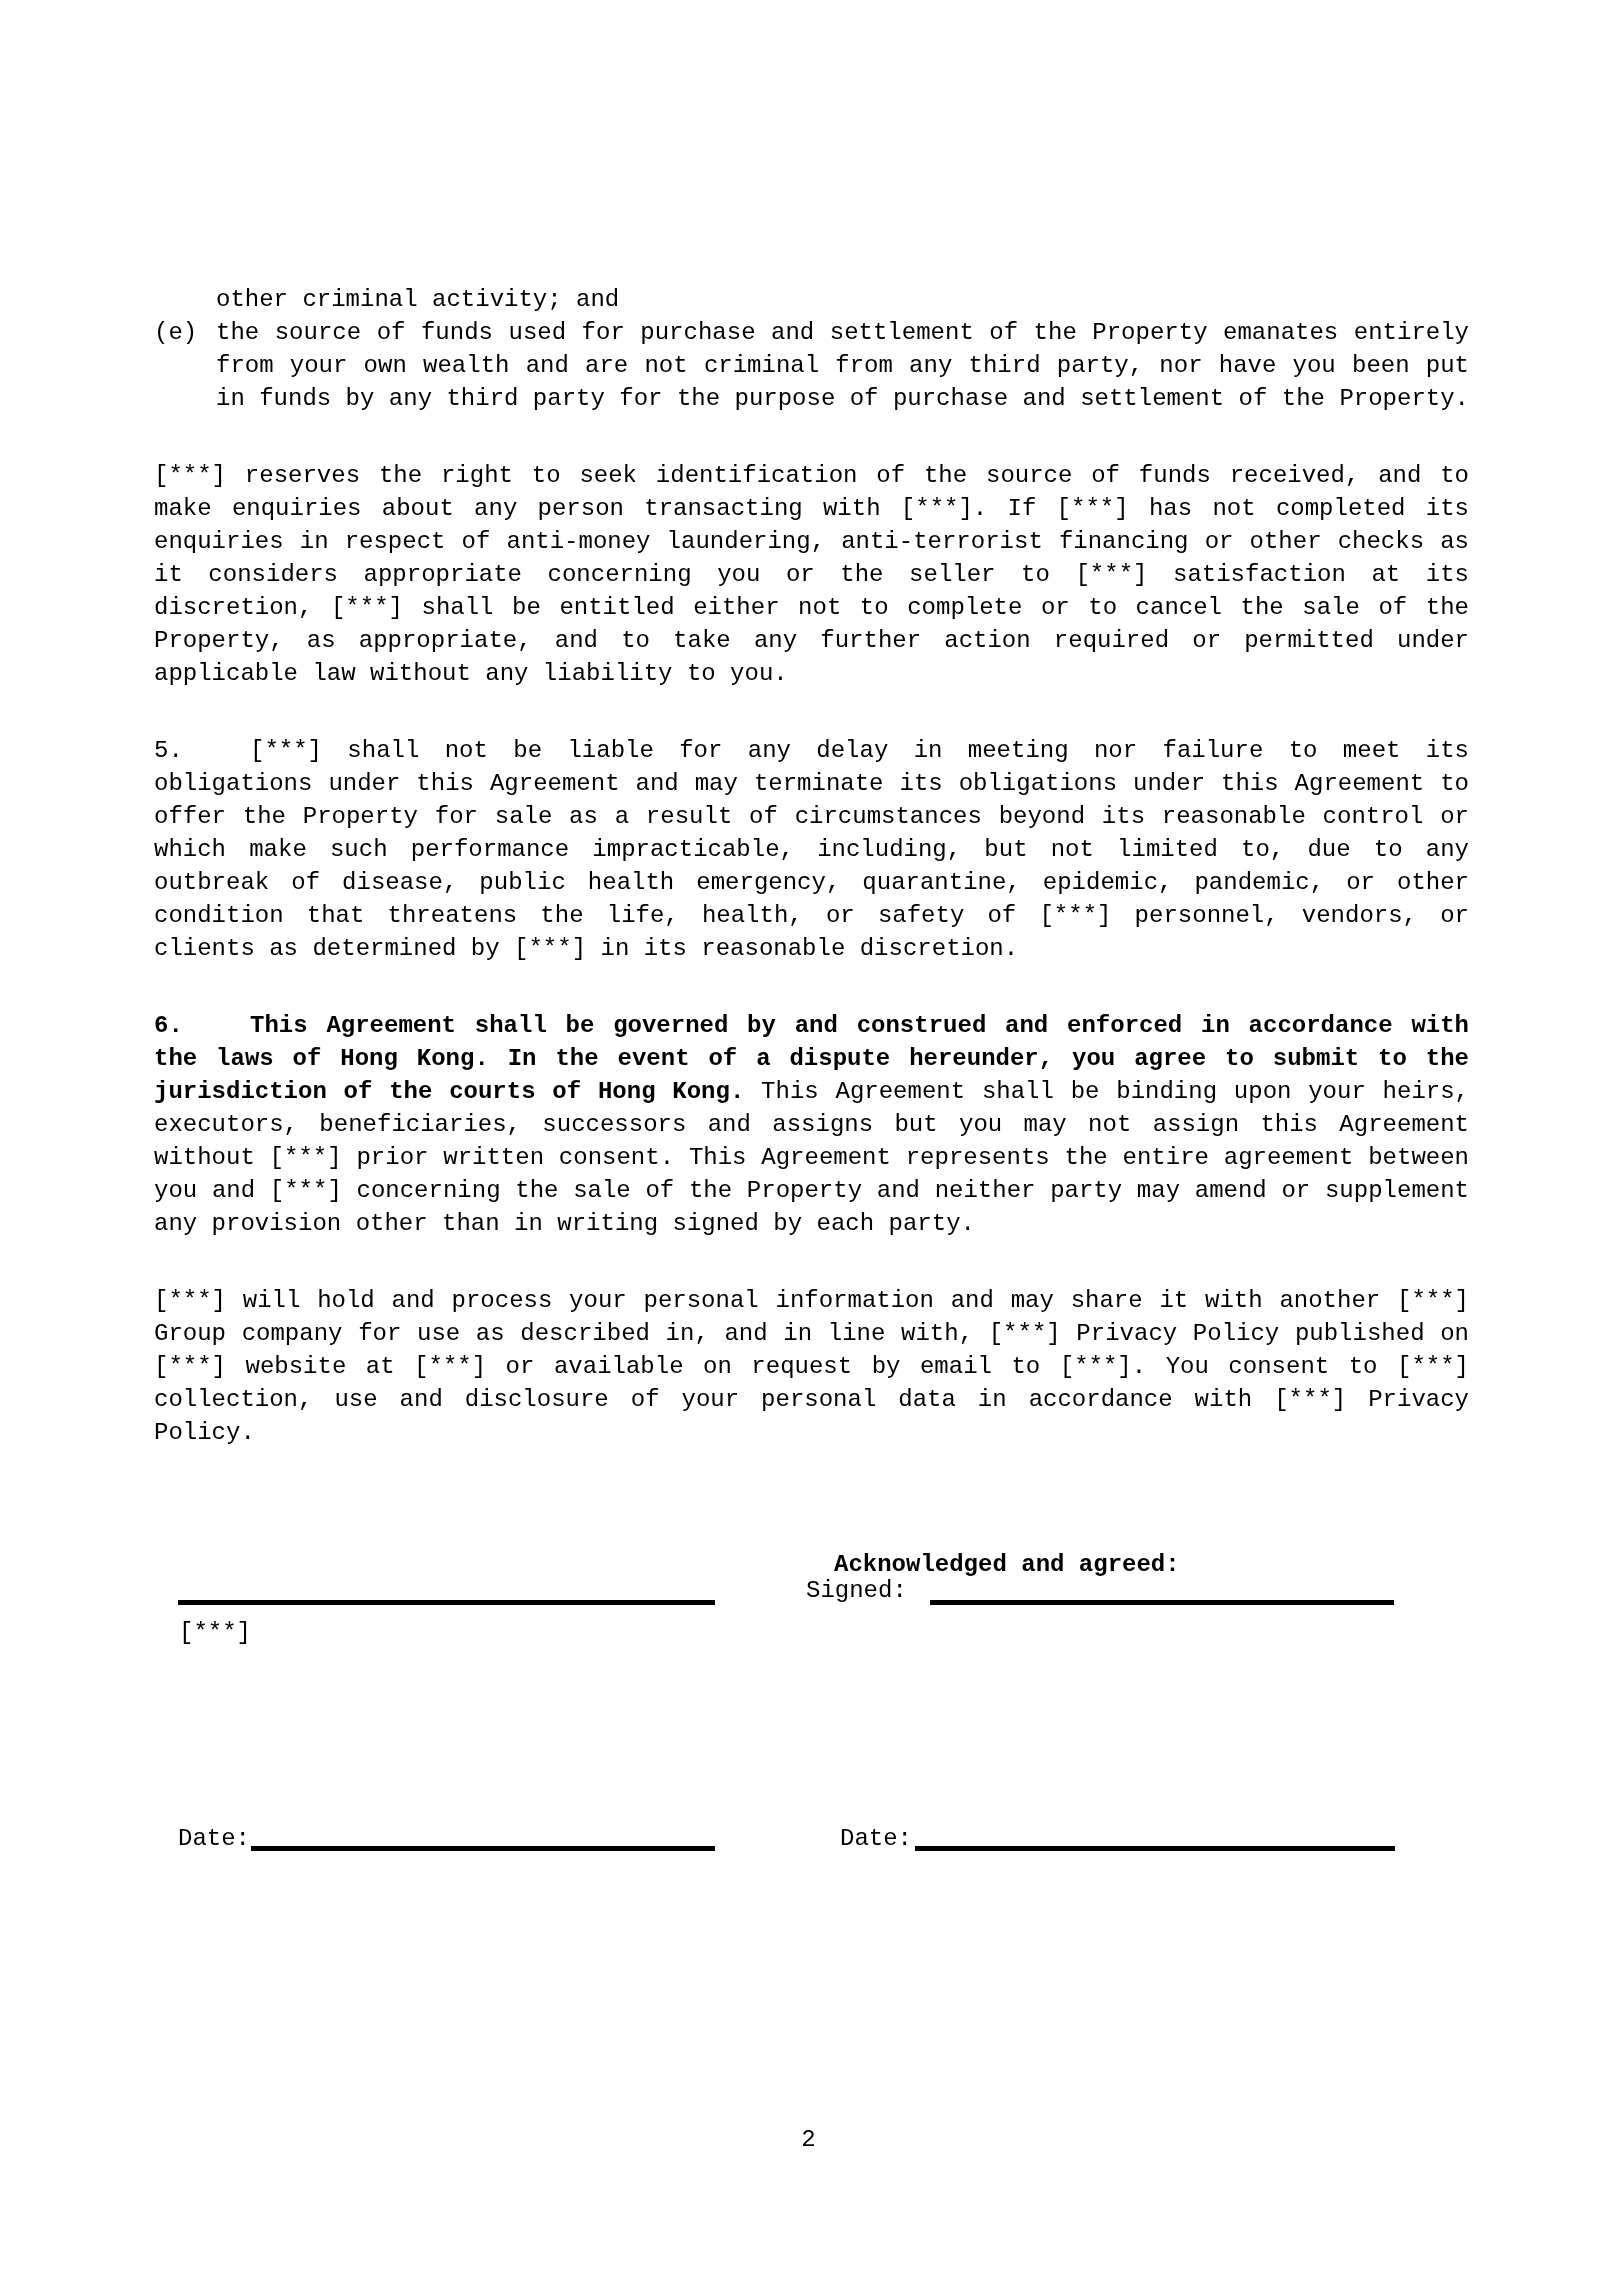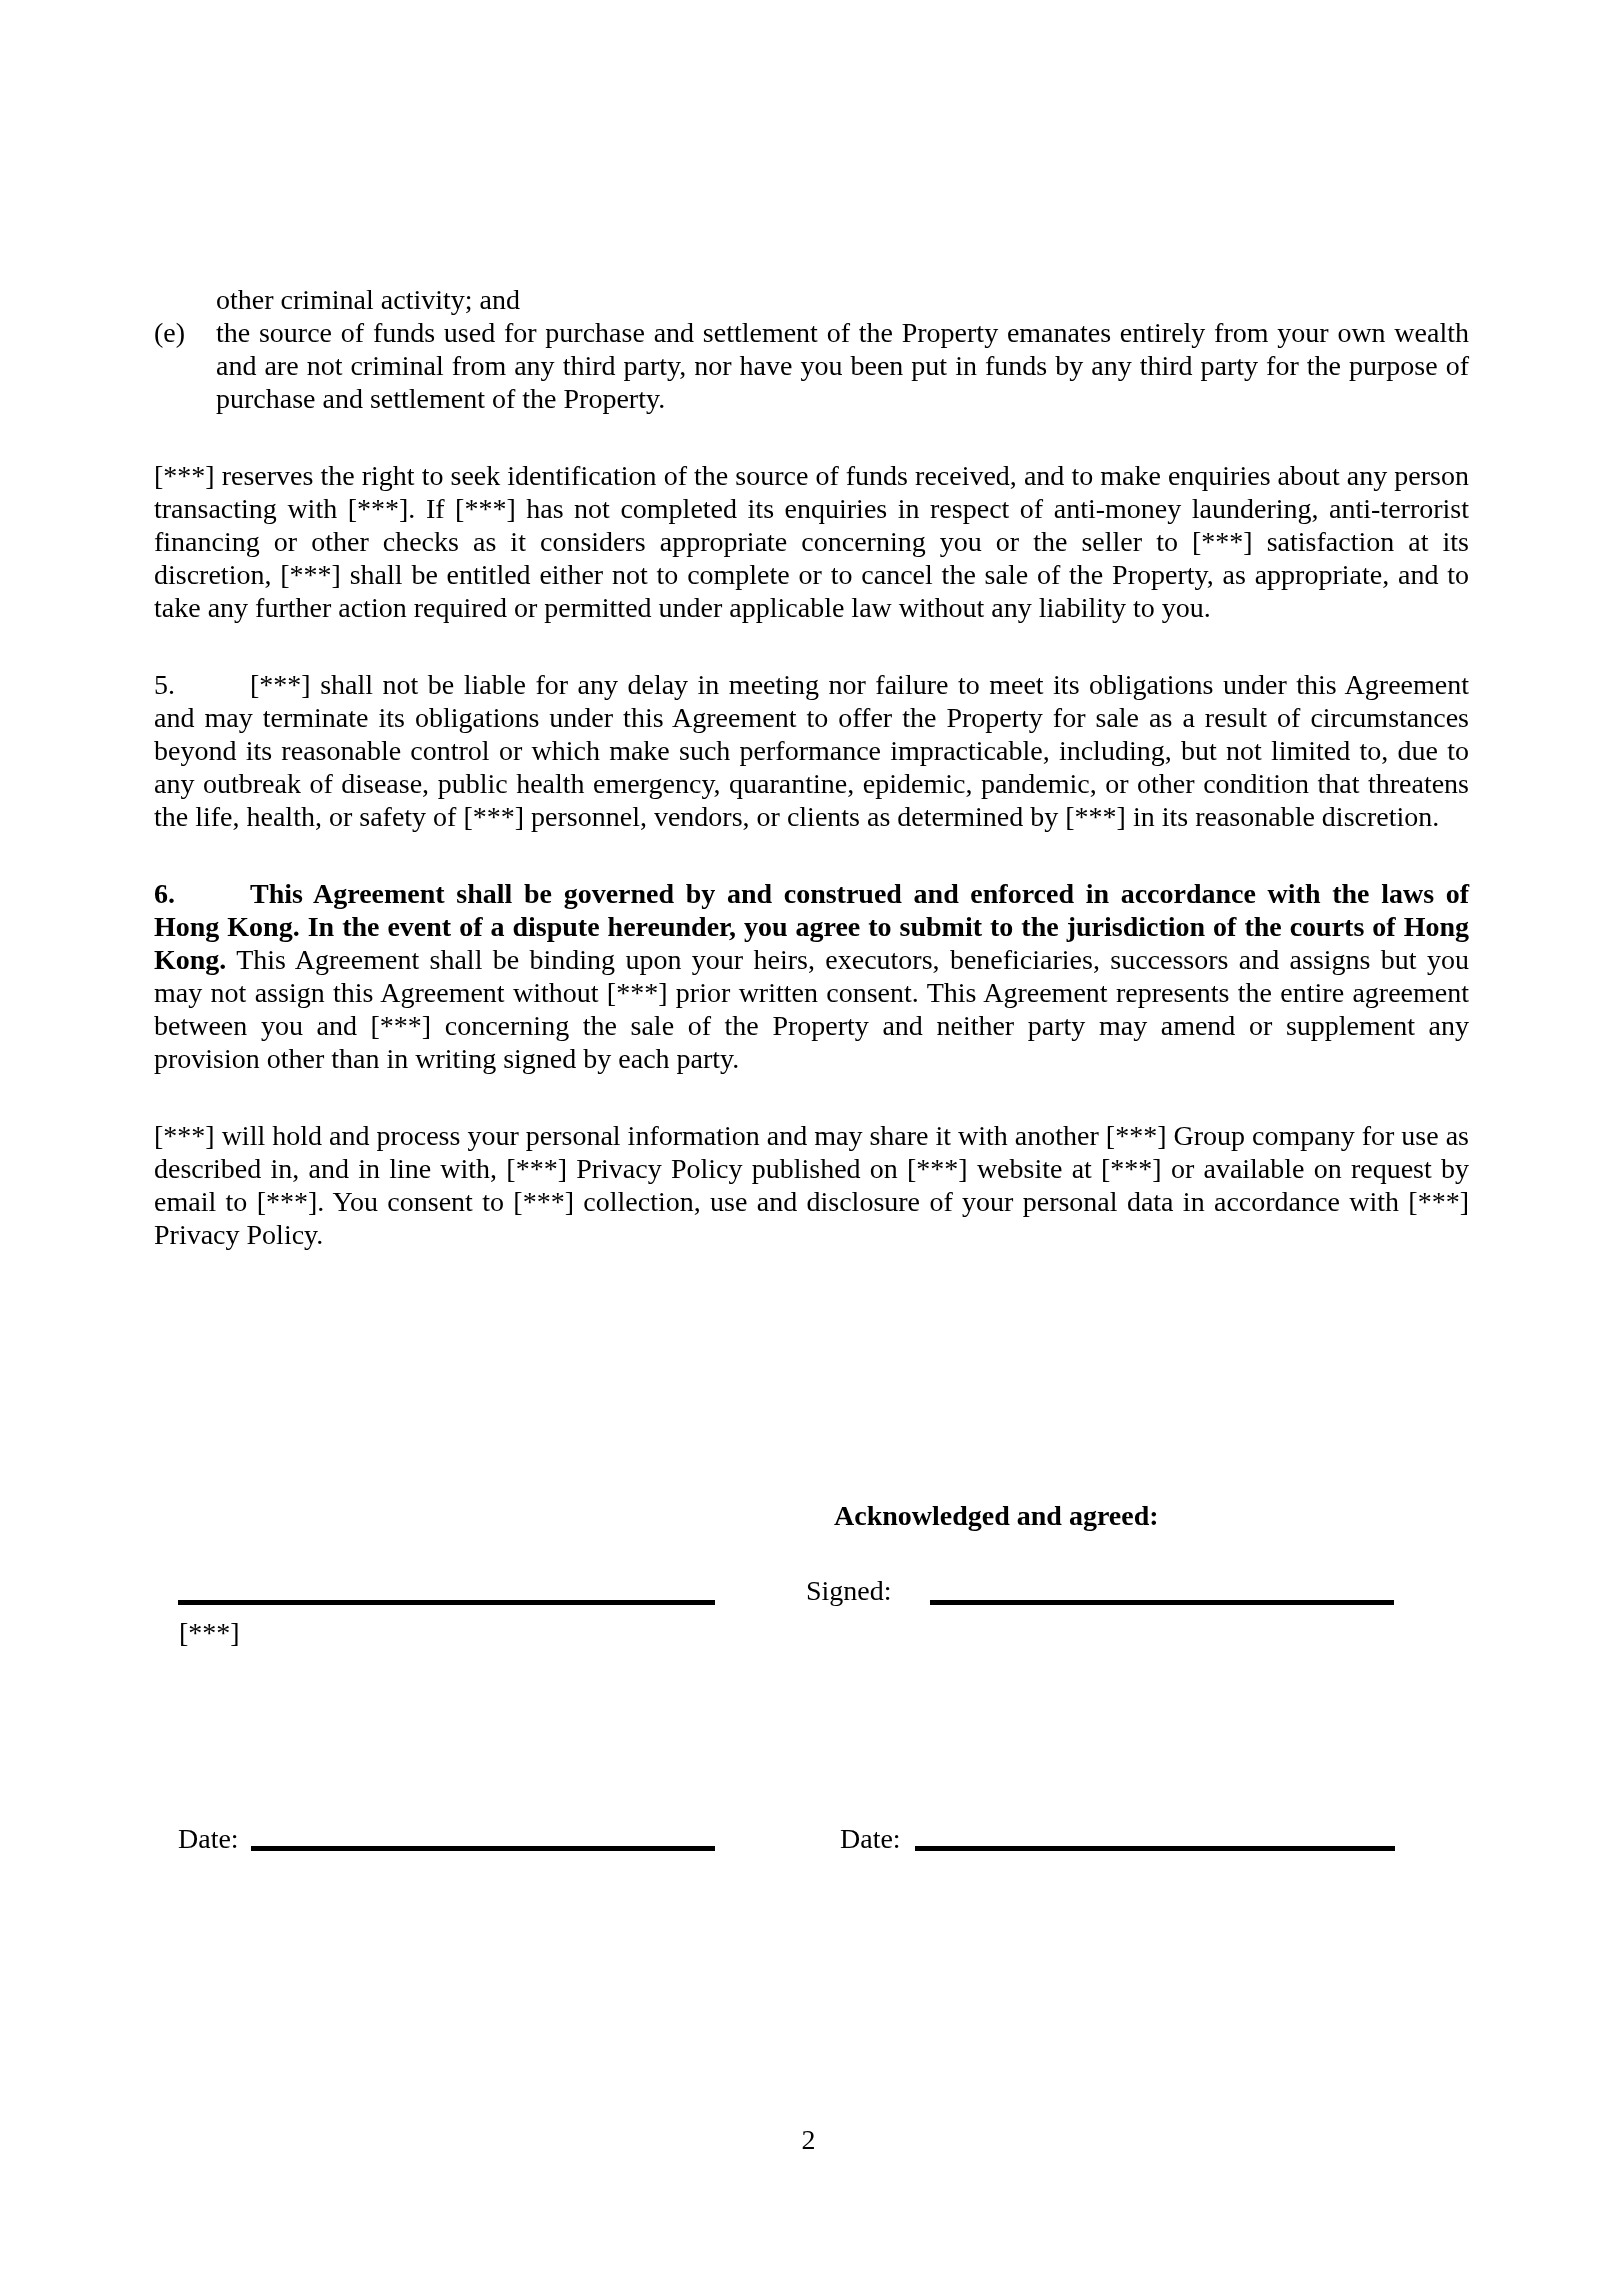--- a/index.html
+++ b/index.html
@@ -6,22 +6,22 @@
     margin: 0;
     padding: 0;
     background: #ffffff;
   }
   .page {
     position: relative;
     width: 1617px;
     height: 2284px;
     background: #ffffff;
     color: #000000;
-    font-family: Liberation Serif, serif;
-    font-size: 28px;
+    font-family: Liberation Mono, monospace;
+    font-size: 24px;
     line-height: 33px;
     overflow: hidden;
   }
   .content {
     position: absolute;
     left: 154px;
     top: 283px;
     width: 1315px;
   }
   .hang-line {
@@ -46,21 +46,21 @@
     display: inline-block;
     width: 96px;
   }
   .bold {
     font-weight: bold;
     margin-top: 28px;
   }
   .ack {
     position: absolute;
     left: 834px;
-    top: 1499px;
+    top: 1548px;
     font-weight: bold;
   }
   .sigline {
     position: absolute;
     height: 4.6px;
     background: #000000;
   }
   #sig-line-left   { left: 178px;  top: 1600px; width: 537px; }
   #sig-line-right  { left: 930px; top: 1600px; width: 464px;  }
   #signed-label    { position: absolute; left: 806px; top: 1574px; }

